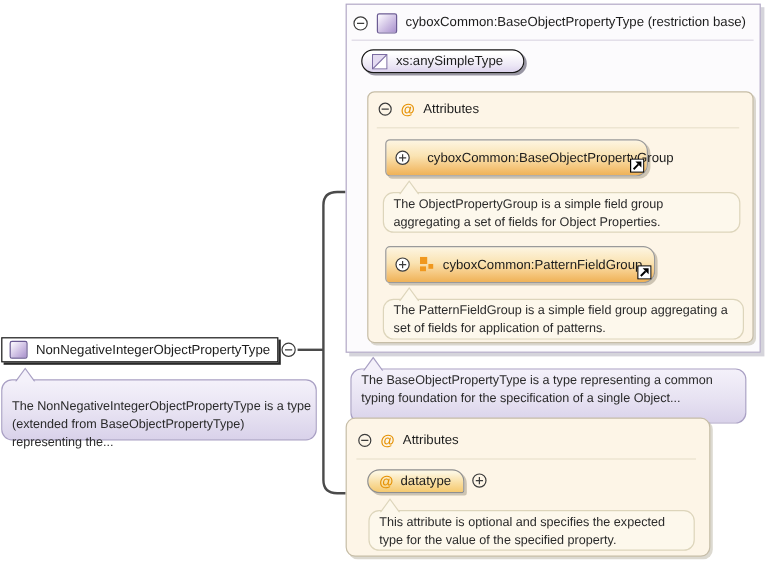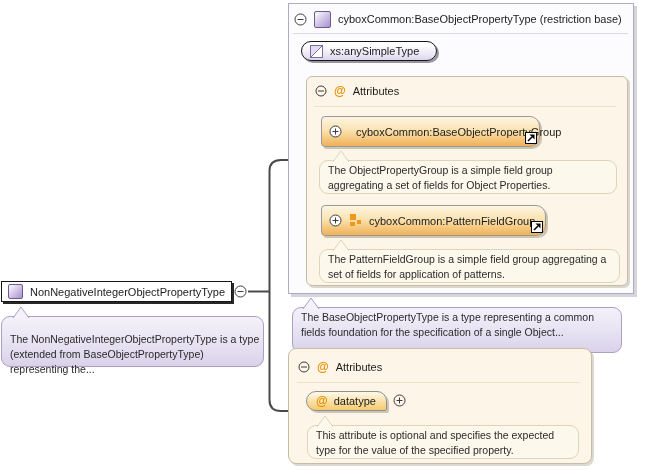--- a/index.html
+++ b/index.html
@@ -215,21 +215,21 @@
         <div class="line">set of fields for application of patterns.</div>
       </div>
     </div>
   </div>
 
   <div class="tooltip tt-purple" style="left:292px;top:307px;width:330px;height:46px;">
     <svg class="notch" style="left:9px;" width="18" height="12">
       <path d="M1,12 L9,1 L17,12" fill="#f4f1fa" stroke="#a9a0c4"></path>
     </svg>
     <div class="line">The BaseObjectPropertyType is a type representing a common</div>
-    <div class="line">fields foundation for the specification of a single Object...</div>
+    <div class="line">typing foundation for the specification of a single Object...</div>
   </div>
 
   <div class="cream-section abs" id="attr-panel-bottom">
     <div class="hdr-row" style="left:9px;top:11px;height:14px;">
       <button class="toggle">
         <svg width="12" height="12">
           <circle cx="6" cy="6" r="5" fill="#fdf5e7" stroke="#3c3c3c"></circle>
           <line x1="3" y1="6" x2="9" y2="6" stroke="#3c3c3c"></line>
         </svg>
       </button>

